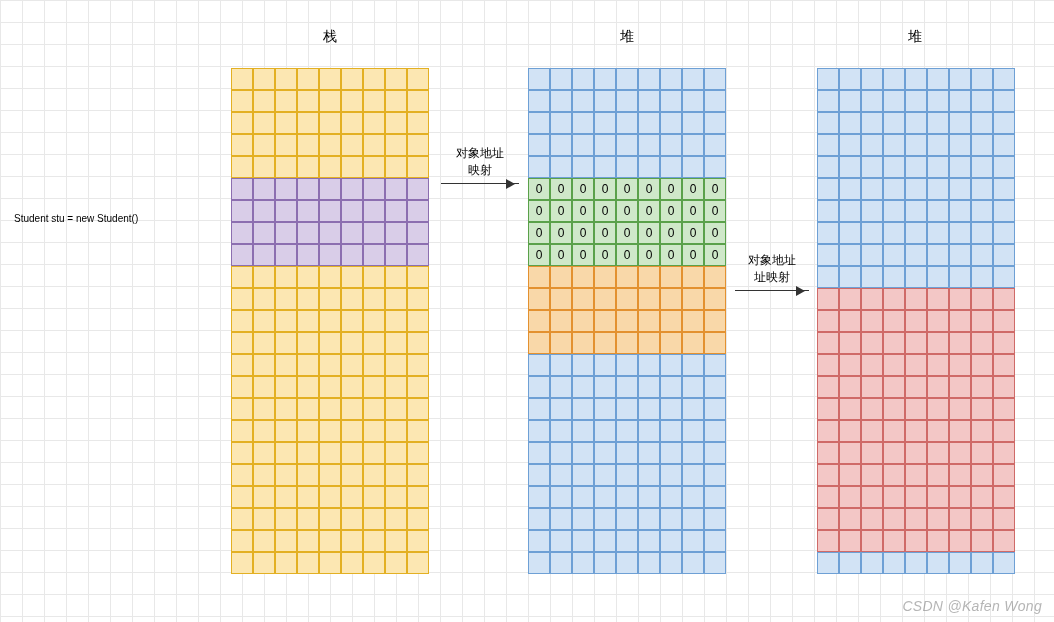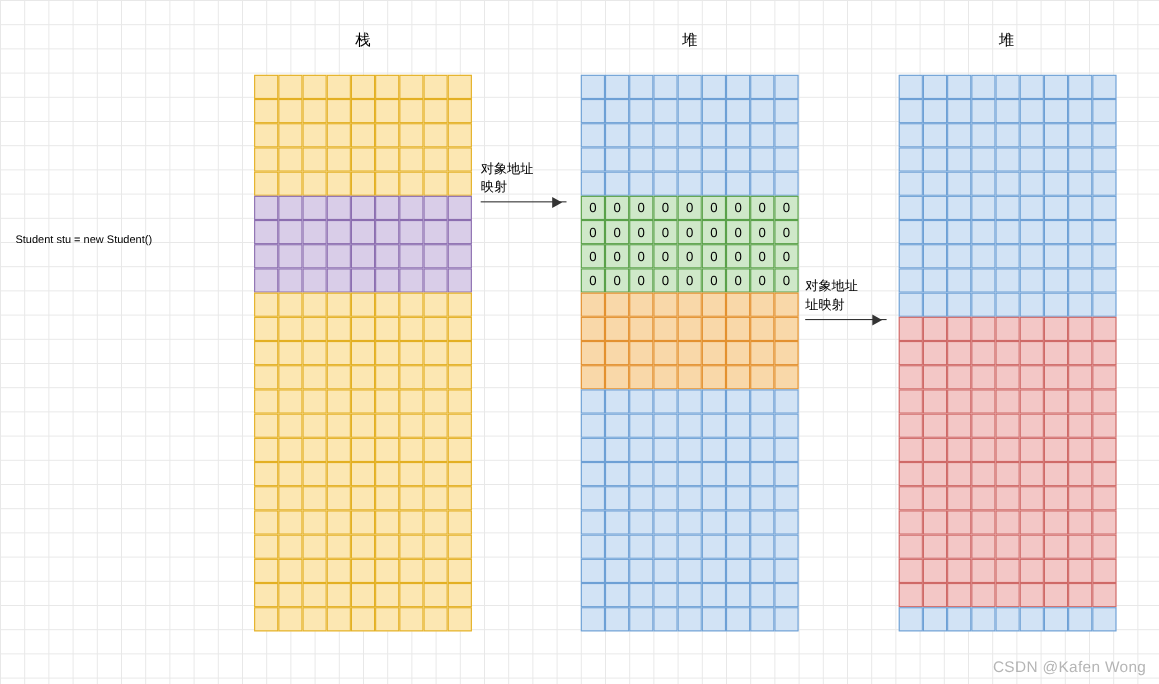--- a/index.html
+++ b/index.html
@@ -60,21 +60,21 @@
   
   .c-g { background: #cfe8c9; border-color: #5aa14a; }
   
   .c-o { background: #f9d8a9; border-color: #e39130; }
   
   .c-r { background: #f3c7c6; border-color: #cf6a68; }
   .arrow {
     position: absolute;
     display: flex;
     flex-direction: column;
-    align-items: flex-start;
+    align-items: center;
     font-size: 12px;
   }
   .arrow-line {
     position: relative;
     height: 1px;
     background: #333;
     margin-top: 4px;
   }
   .arrow-line::after {
     content: "";
@@ -83,20 +83,21 @@
     top: -4px;
     border: 5px solid transparent;
     border-left: 9px solid #333;
   }
   .watermark {
     position: absolute;
     right: 12px;
     bottom: 8px;
     font-size: 14px;
     color: rgba(120,120,120,0.55);
+    font-style: italic;
     letter-spacing: 0.3px;
   }
 </style>
 </head>
 <body>
 
 <div class="bg-grid"></div>
 
 <div class="title" style="left:300px">栈</div>
 <div class="title" style="left:597px">堆</div>

